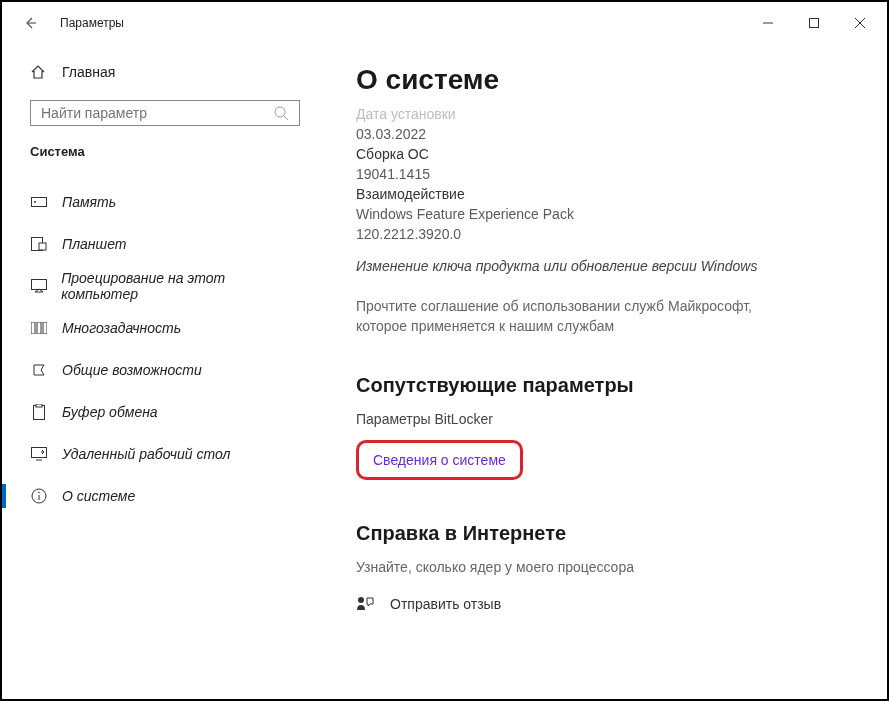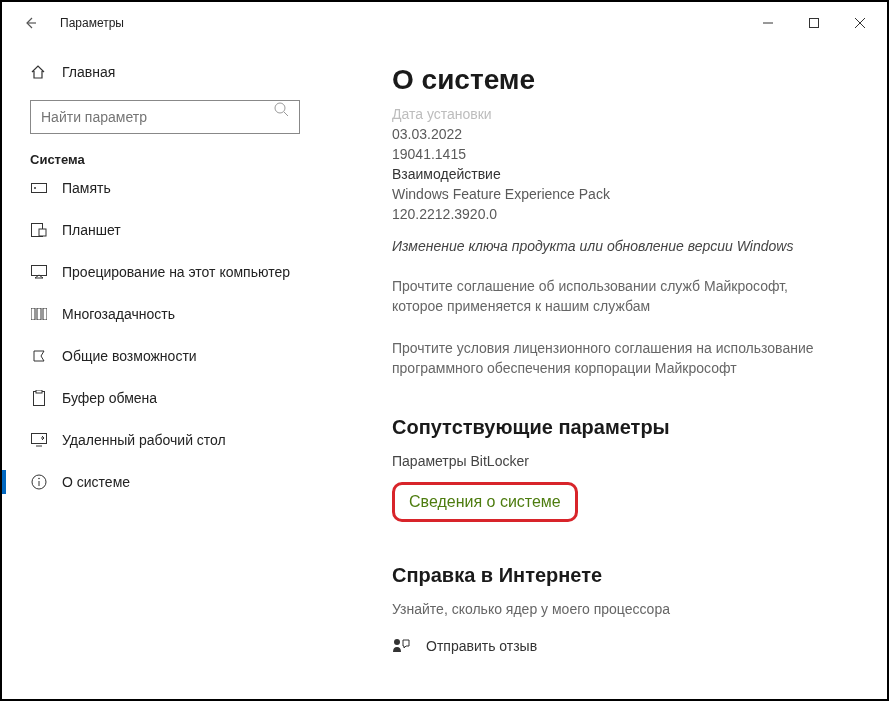--- a/index.html
+++ b/index.html
@@ -2,46 +2,46 @@
 <html><head>
 <meta charset="utf-8">
 <style>
   * { margin:0; padding:0; box-sizing:border-box; font-family:"Segoe UI",Arial,sans-serif; }
   body { background:#fff; width:889px; height:701px; overflow:hidden; border:2px solid #000; }
   .titlebar { height:40px; display:flex; align-items:center; padding:2px 4px 0 14px; }
   .back-btn { width:28px; height:28px; display:flex; align-items:center; justify-content:center; margin-right:16px; cursor:default; }
   .title { font-size:12px; color:#222; }
   .win-controls { margin-left:auto; display:flex; }
   .win-btn { width:46px; height:32px; display:flex; align-items:center; justify-content:center; cursor:default; }
-  .content { display:flex; height:calc(100% - 40px);gap:36px; }
+  .content { display:flex; height:calc(100% - 40px); }
   .sidebar { width:320px; padding:14px 0 0 0; }
   .home-row { display:flex; align-items:center; padding:0 28px; height:32px; cursor:default; margin-bottom:12px; }
   .home-row .icon { width:18px; margin-right:14px; display:flex; align-items:center; }
   .home-row .label { font-size:14px; color:#222; }
-  .search-box { margin:2px 22px 18px 28px; border:1px solid #888; height:34px; display:flex; padding:0 10px; }
+  .search-box { margin:2px 22px 18px 28px; border:1px solid #888; height:26px; display:flex; align-items:center; padding:0 10px; }
   .search-box input { border:none; outline:none; flex:1; font-size:14px; background:transparent; color:#666; }
   .search-icon { width:16px; height:16px; opacity:.6; }
-  .section-label { font-size:13px; font-weight:600; color:#222; padding:0 28px; }
+  .section-label { font-size:13px; font-weight:600; color:#222; padding:0 28px; margin-bottom:22px; }
   .nav-list { }
   .nav-item { display:flex; align-items:center; height:42px; padding:0 28px; cursor:default; position:relative; }
   .nav-item .icon { width:18px; margin-right:14px; display:flex; align-items:center; justify-content:center; }
-  .nav-item .label { font-size:14px; color:#222; }
+  .nav-item .label { font-size:14px; color:#222;font-style:italic; }
   .nav-item.selected::before { content:""; position:absolute; left:0; top:9px; bottom:9px; width:4px; background:#0067c0; }
   .main { flex:1; padding:22px 36px 0 34px; overflow:hidden; position:relative; }
   h1 { font-size:28px; font-weight:600; margin-bottom:8px; color:#1a1a1a; }
   .info-row { display:flex; font-size:14px; color:#333; line-height:20px;flex-direction:column; }
   .info-row .k { width:174px; }
   .info-row .v { color:#5a5a5a; }
   .muted-cut { color:#bdbdbd; font-size:14px; }
   .link-line { font-size:14px; color:#444; margin-top:14px; cursor:default;font-style:italic; }
   .para { font-size:14px; color:#666; margin-top:22px; line-height:20px; max-width:440px; }
   h2 { font-size:20px; font-weight:600; margin-top:38px; color:#1a1a1a; }
   .rel-link { font-size:14px; color:#444; margin-top:14px; cursor:default; display:inline-block; }
   .highlight-box { display:inline-block; padding:8px 14px; border:3px solid #d8242a; border-radius:10px; margin-top:12px; }
-  .highlight-box span { font-size:16px; color:#4d7c0f; }
+  .highlight-box span { font-size:14px; color:#6d28d9; }
   .help-row { display:flex; align-items:center; font-size:14px; color:#333; margin-top:20px; cursor:default; }
   .help-row .icon { width:20px; margin-right:14px; display:flex; align-items:center; }
   svg { display:block; }
 </style>
 </head>
 <body>
 
 <div class="titlebar">
   <div class="back-btn">
     <svg width="16" height="16" viewBox="0 0 16 16">
@@ -170,30 +170,30 @@
   </div>
 
   <div class="main">
     <h1>О системе</h1>
 
     <div class="info-row" style="color:#bdbdbd">
       <div class="k muted-cut">Дата установки</div>
       <div class="v muted-cut">03.03.2022</div>
     </div>
     <div class="info-row">
+      <div class="k">Сборка ОС</div>
       <div class="v">19041.1415</div>
     </div>
     <div class="info-row">
       <div class="k">Взаимодействие</div>
       <div class="v" style="max-width:260px">Windows Feature Experience Pack 120.2212.3920.0</div>
     </div>
 
     <div class="link-line">Изменение ключа продукта или обновление версии Windows</div>
     <div class="para">Прочтите соглашение об использовании служб Майкрософт, которое применяется к нашим службам</div>
-    <div class="para">Прочтите условия лицензионного соглашения на использование программного обеспечения корпорации Майкрософт</div>
 
     <h2>Сопутствующие параметры</h2>
     <div class="rel-link">Параметры BitLocker</div><br>
     <div class="highlight-box">
       <span>Сведения о системе</span>
     </div>
 
     <h2 style="margin-top:42px">Справка в Интернете</h2>
     <div class="rel-link" style="color:#666">Узнайте, сколько ядер у моего процессора</div>
 

